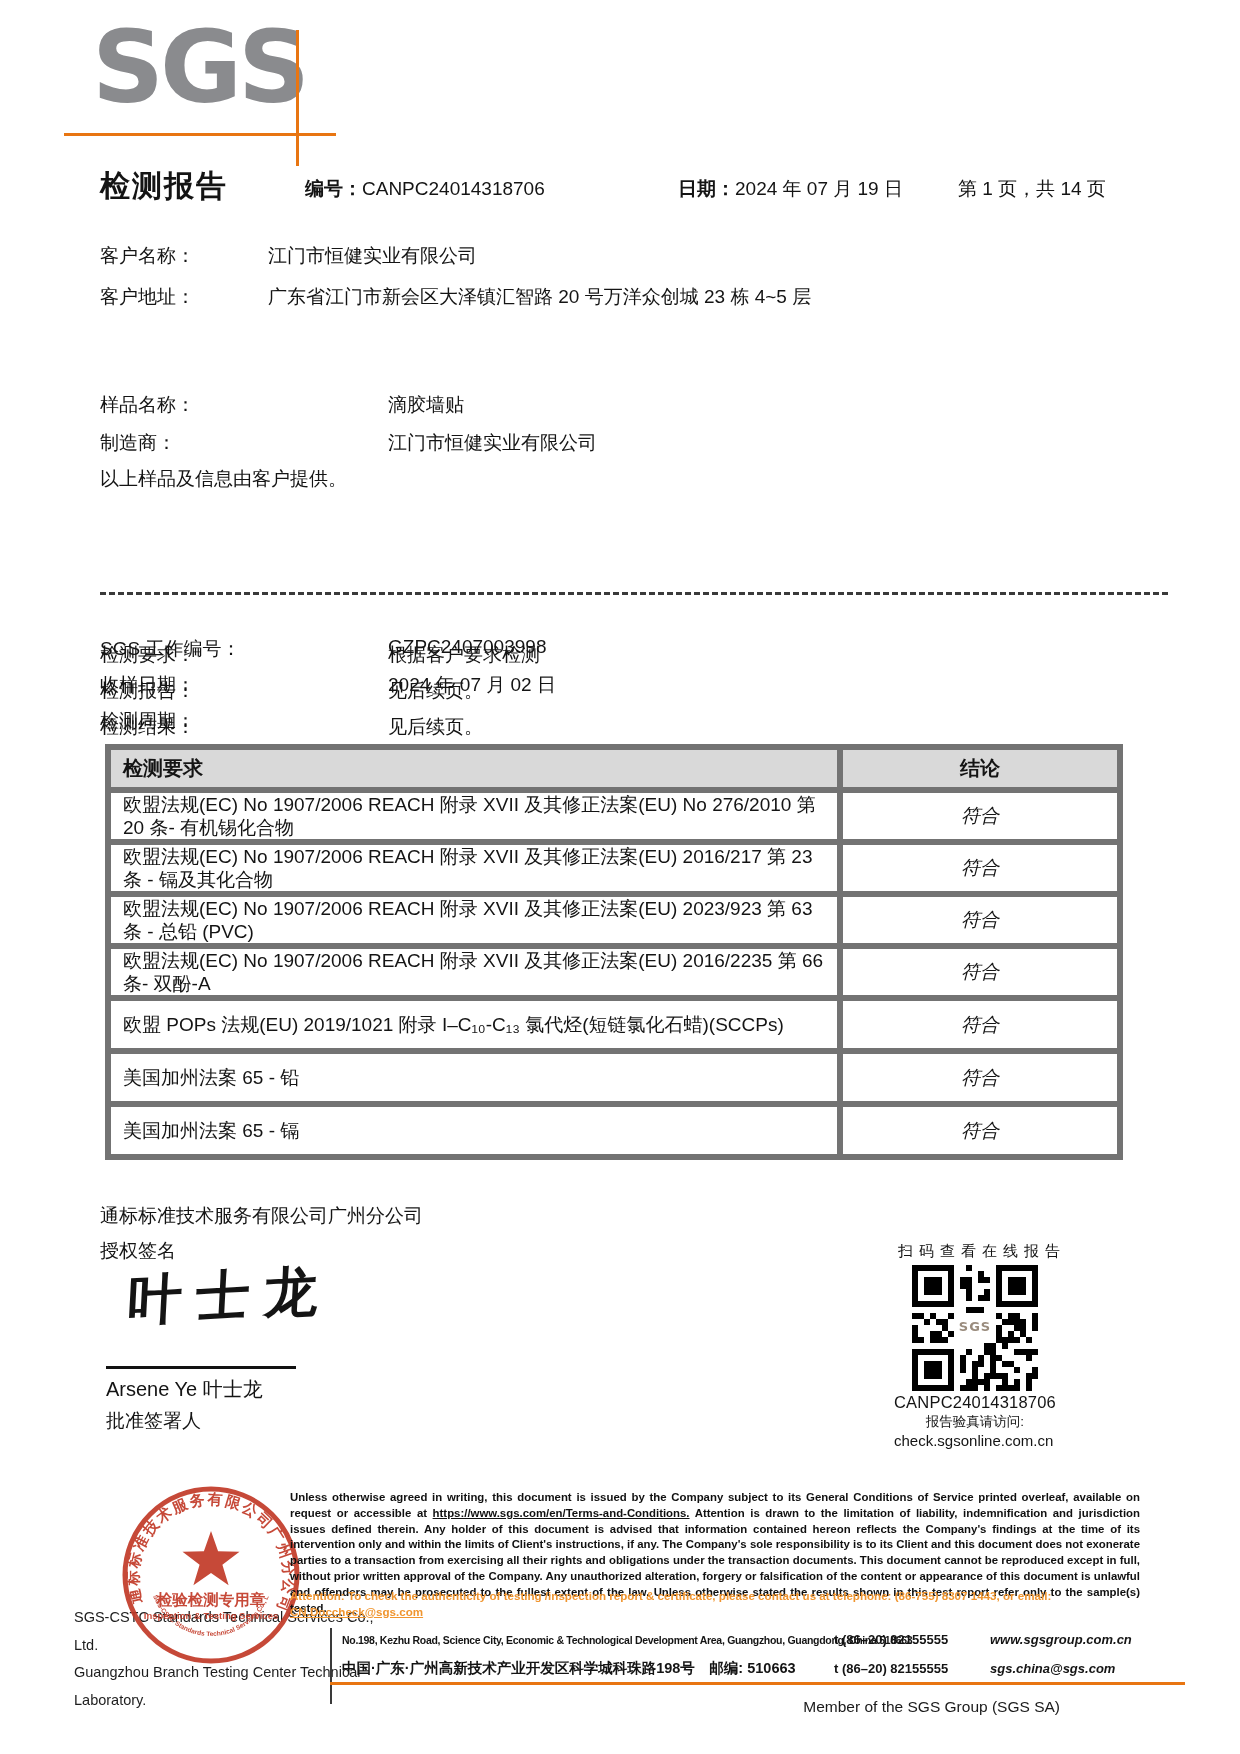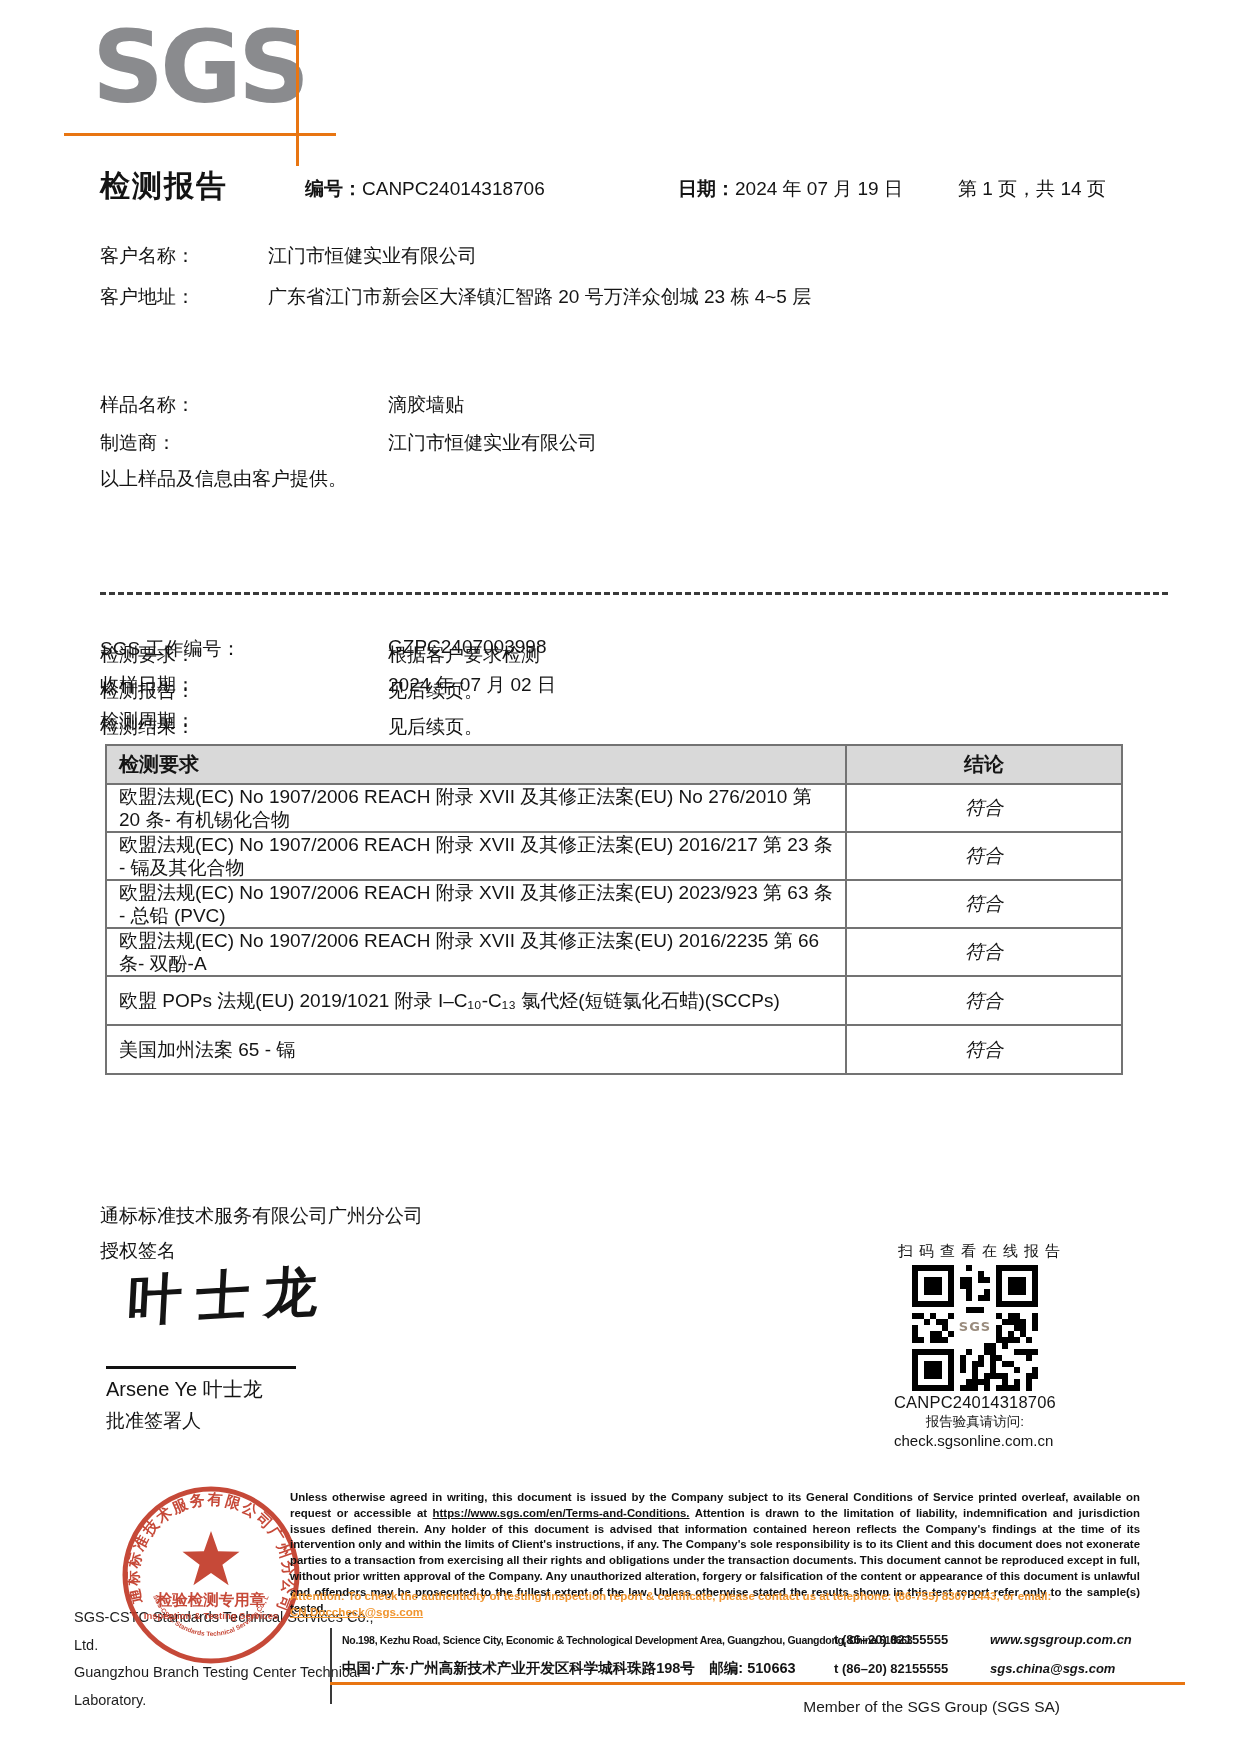--- a/index.html
+++ b/index.html
@@ -19,21 +19,21 @@
   .meta b{font-weight:bold;}
 
   .lbl{font-size:19px;}
   .val{font-size:19px;}
 
   .dashed-sep{left:100px;top:592px;width:1068px;border-top:3px dashed #3a3a3a;height:0;}
 
   
   table.results{position:absolute;left:105px;top:744px;width:1018px;border-collapse:collapse;
                 font-size:19px;}
-  table.results th, table.results td{border:2px solid #737373;}
+  table.results th, table.results td{border:6px solid #737373;}
   table.results th{background:#d9d9d9;text-align:left;padding:5px 12px;font-size:20px;}
   table.results th.conc{text-align:center;width:250px;}
   table.results td.req{padding:3px 12px;line-height:23px;}
   table.results td.conc{text-align:center;font-style:italic;}
   table.results tr.two td.req{padding:0 12px;}
   table.results tr.one td.req{padding:12px 12px;}
 
   
   .sig-company{left:100px;top:1203px;font-size:19px;}
   .sig-label{left:100px;top:1238px;font-size:19px;}
@@ -135,20 +135,24 @@
     <tr class="two">
       <td class="req">欧盟法规(EC) No 1907/2006 REACH 附录 XVII 及其修正法案(EU) 2023/923 第 63 条 - 总铅 (PVC)</td>
       <td class="conc">符合</td>
     </tr>
     <tr class="two">
       <td class="req">欧盟法规(EC) No 1907/2006 REACH 附录 XVII 及其修正法案(EU) 2016/2235 第 66 条- 双酚-A</td>
       <td class="conc">符合</td>
     </tr>
     <tr class="one">
       <td class="req">欧盟 POPs 法规(EU) 2019/1021 附录 I–C₁₀-C₁₃ 氯代烃(短链氯化石蜡)(SCCPs)</td>
+      <td class="conc">符合</td>
+    </tr>
+    <tr class="one">
+      <td class="req">美国加州法案 65 - 铅</td>
       <td class="conc">符合</td>
     </tr>
     <tr class="one">
       <td class="req">美国加州法案 65 - 镉</td>
       <td class="conc">符合</td>
     </tr>
   </tbody>
     </table>
 
   <div class="abs sig-company">通标标准技术服务有限公司广州分公司</div>

